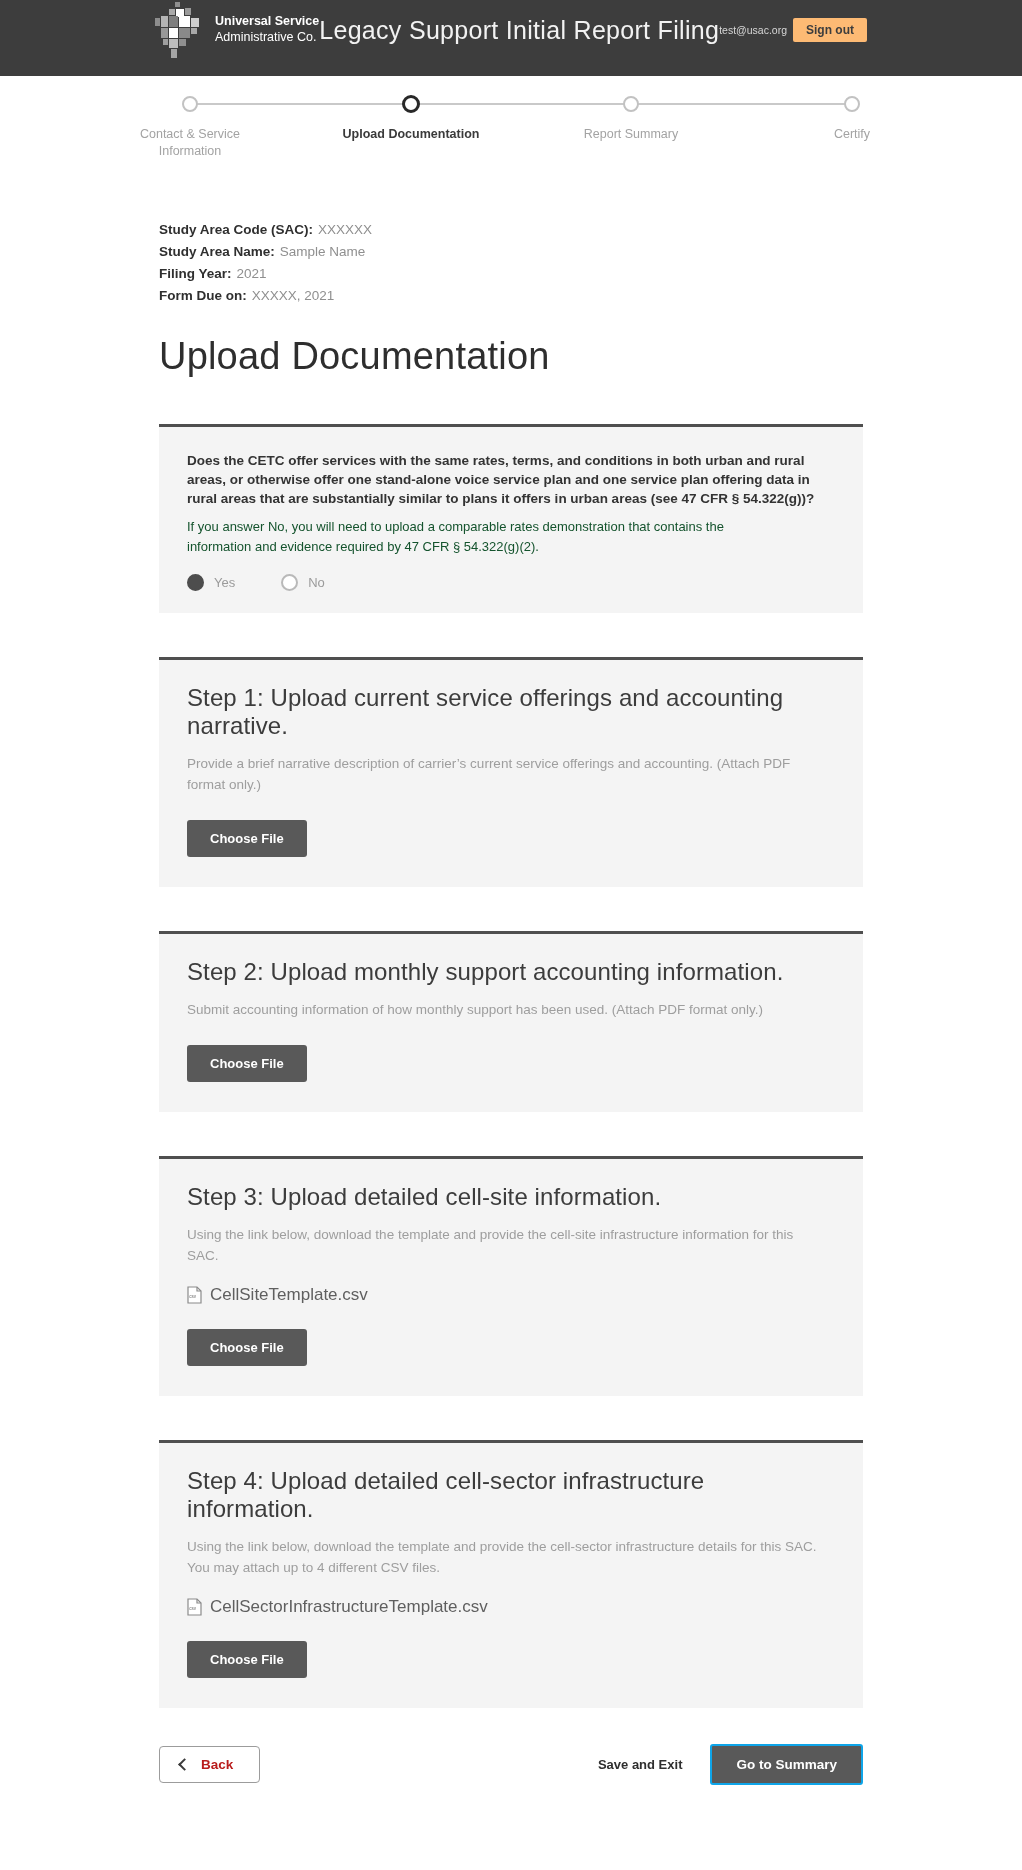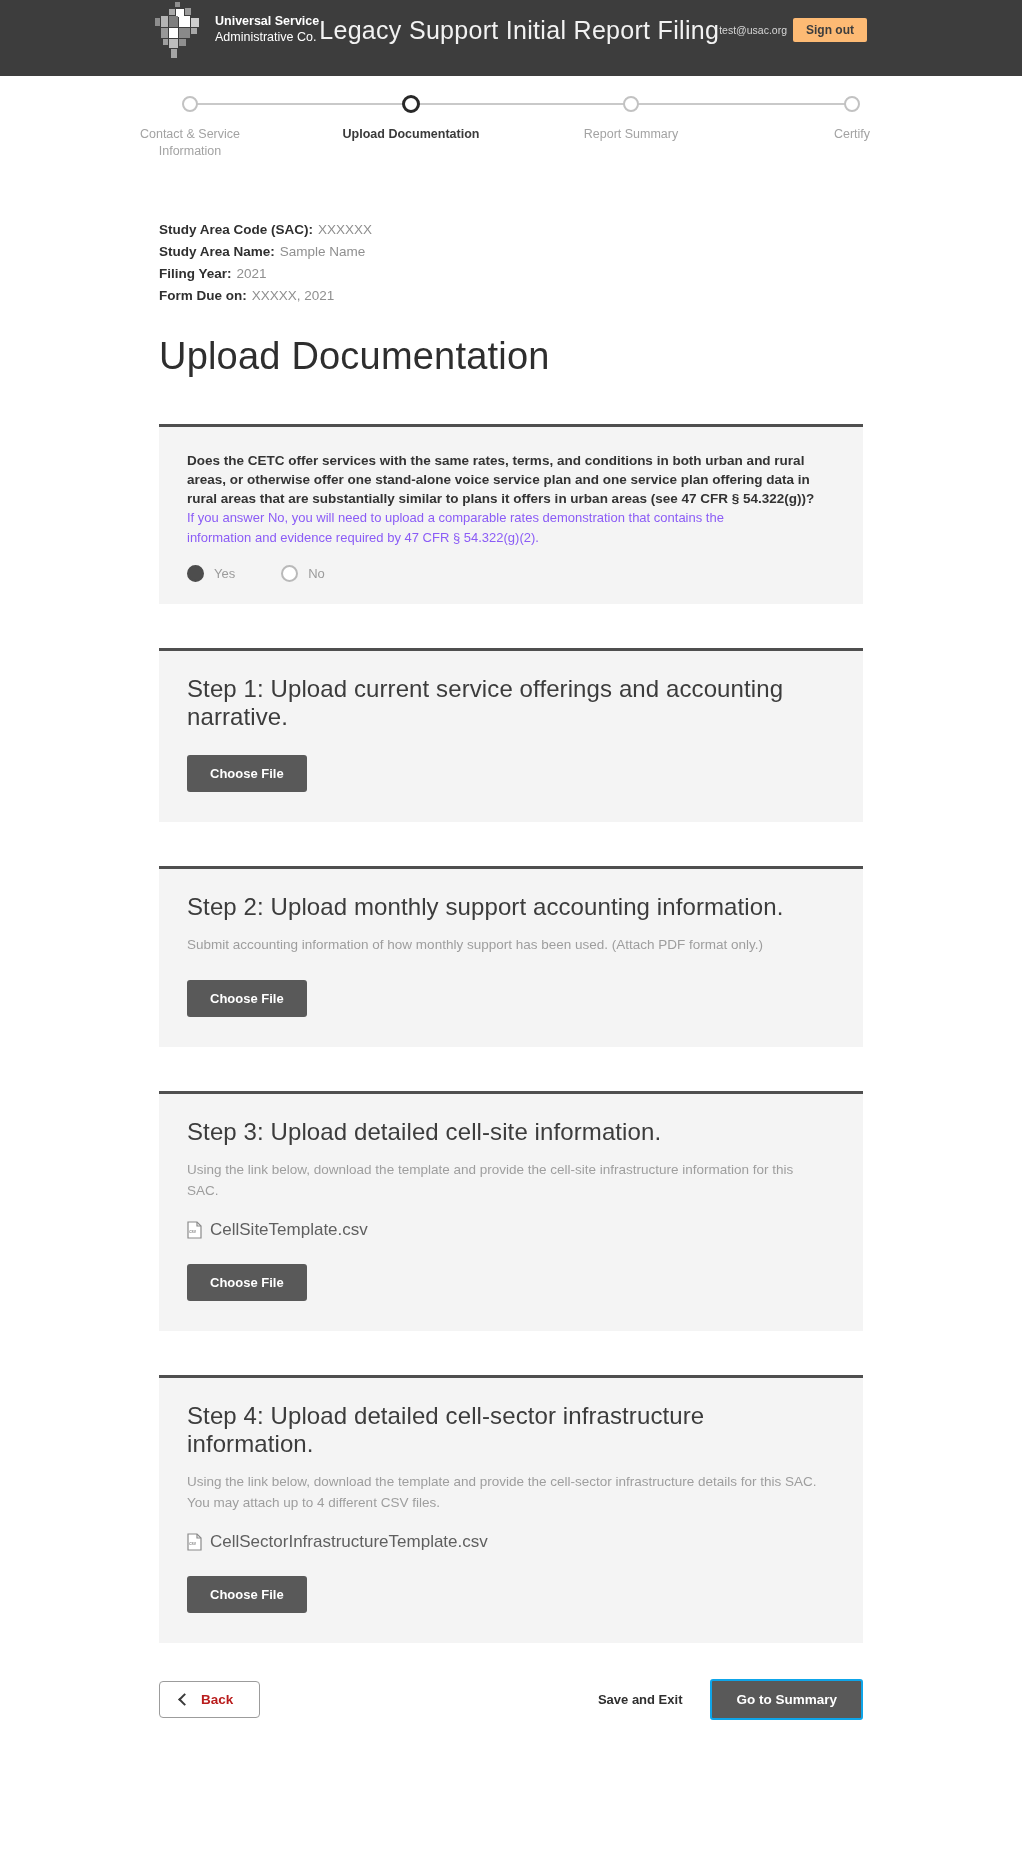--- a/index.html
+++ b/index.html
@@ -48,21 +48,21 @@
   
   .page-h1 { margin-top:32px; font-size:38px; font-weight:300; color:#2e2e2e; letter-spacing:.2px; }
 
   
   .card {
     background:#f4f4f4; border-top:3px solid #4f4f4f;
     padding:24px 28px 30px 28px; margin-top:44px;
   }
   .card.question-card { padding-bottom:22px; margin-top:46px; }
   .q-text { font-size:13.5px; font-weight:bold; color:#333; line-height:1.42; }
-  .q-helper { font-size:13px; color:#8b5cf6; line-height:1.5; max-width:600px; }
+  .q-helper { margin-top:9px; font-size:13px; color:#14532d; line-height:1.5; max-width:600px; }
   .radio-row { margin-top:18px; display:flex; align-items:center; }
   .radio-opt { display:flex; align-items:center; cursor:pointer; }
   .radio-opt + .radio-opt { margin-left:46px; }
   .radio-circle { width:17px; height:17px; border-radius:50%; background:#ffffff; border:2px solid #b9b9b9; }
   .radio-opt.selected .radio-circle { background:#4d4d4d; border-color:#4d4d4d; }
   .radio-label { margin-left:10px; font-size:13px; color:#9b9b9b; }
 
   .step-h2 { font-size:24px; font-weight:400; color:#3c3c3c; letter-spacing:.1px; }
   .step-desc { margin-top:14px; font-size:13.5px; color:#9e9e9e; line-height:1.55; max-width:640px; }
   .file-row { margin-top:18px; display:flex; align-items:center; cursor:pointer; }
@@ -189,20 +189,21 @@
       </div>
       <div class="radio-opt">
         <div class="radio-circle"></div>
         <span class="radio-label">No</span>
       </div>
     </div>
   </div>
 
   <div class="card">
     <h2 class="step-h2">Step 1: Upload current service offerings and accounting narrative.</h2>
+    <div class="step-desc">Provide a brief narrative description of carrier’s current service offerings and accounting. (Attach PDF format only.)</div>
     <button class="choose-btn">Choose File</button>
   </div>
 
   <div class="card">
     <h2 class="step-h2">Step 2: Upload monthly support accounting information.</h2>
     <div class="step-desc">Submit accounting information of how monthly support has been used.  (Attach PDF format only.)</div>
     <button class="choose-btn">Choose File</button>
   </div>
 
   <div class="card">

